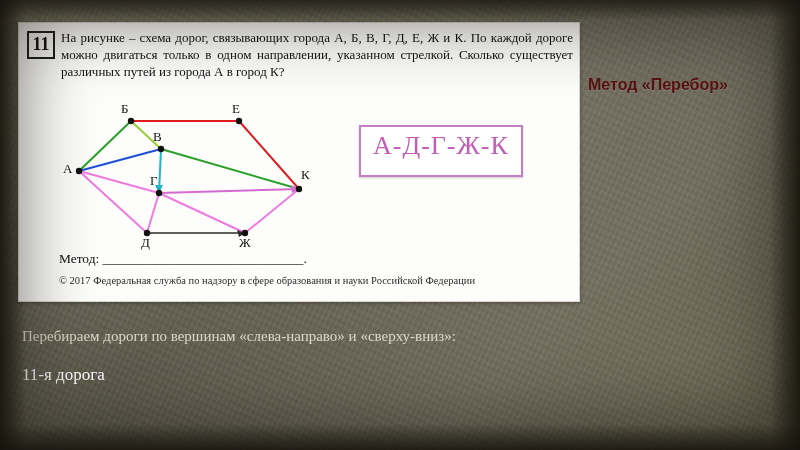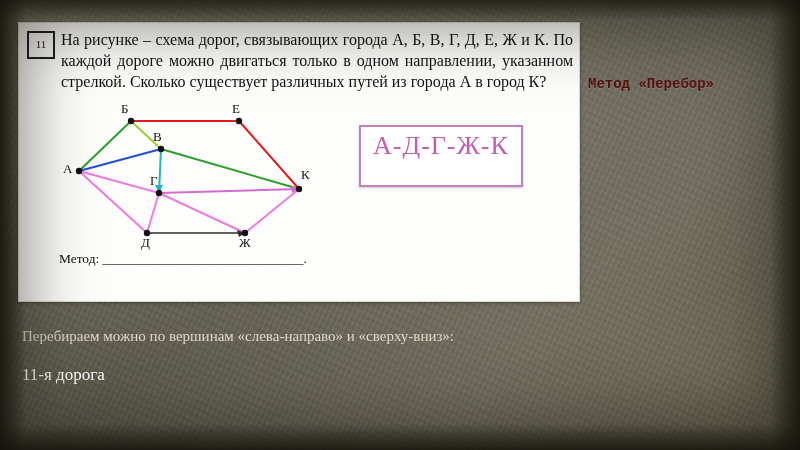--- a/index.html
+++ b/index.html
@@ -43,55 +43,55 @@
   .card{
     position:absolute;left:18px;top:22px;width:560px;height:278px;
     background:#fdfdfb;
     border:1px solid #d9d7ce;
     box-shadow:0 1px 4px rgba(0,0,0,.35);
     overflow:hidden;
   }
   .task-no{
     position:absolute;left:8px;top:8px;width:24px;height:24px;
     border:2px solid #1d1d1d;color:#111;background:#fff;
-    font-size:11px;line-height:22px;text-align:center;font-weight:400;
+    font-size:18px;line-height:22px;text-align:center;font-weight:700;
     font-family:"Liberation Serif", serif;
   }
   .task-text{
     position:absolute;left:42px;top:6px;width:512px;
-    font-size:16px;line-height:1.32;color:#111;text-align:justify;
+    font-size:13px;line-height:1.32;color:#111;text-align:justify;
   }
   .answer{
     position:absolute;left:40px;top:228px;font-size:13.4px;color:#111;
   }
   .copyright{
     position:absolute;left:40px;top:252px;font-size:10.5px;color:#2b2b2b;
   }
 
   
   .graph{position:absolute;left:30px;top:78px;width:330px;height:150px;}
   .vlabel{
     position:absolute;font-size:13px;color:#111;font-family:"Liberation Serif", serif;
   }
 
   
   .path-box{
     position:absolute;left:340px;top:102px;
     border:2px solid #c77ec0;background:#fff;
-    padding:4px 12px 24px 12px;
+    padding:4px 12px 14px 12px;
     color:#c35bb8;font-size:26px;letter-spacing:1px;
     font-family:"Liberation Serif", serif;
     box-shadow:0 1px 2px rgba(0,0,0,.2);
     text-align:center;
   }
 
   .method{
     position:absolute;left:588px;top:76px;
-    color:#5a1010;font-size:14px;font-weight:700;
-    font-family:Liberation Mono, monospace;
+    color:#5a1010;font-size:16px;font-weight:700;
+    font-family:Liberation Sans, sans-serif;
     text-shadow:0 1px 1px rgba(255,255,255,.15);
   }
   .line1{
     position:absolute;left:22px;top:328px;
     color:#ded9c8;font-size:15px;
   }
   .line2{
     position:absolute;left:22px;top:365px;
     color:#ffffff;font-size:17px;
   }
@@ -147,19 +147,20 @@
     <span class="vlabel" style="left:101px;top:72px;">Г</span>
     <span class="vlabel" style="left:92px;top:134px;">Д</span>
     <span class="vlabel" style="left:183px;top:0px;">Е</span>
     <span class="vlabel" style="left:190px;top:134px;">Ж</span>
     <span class="vlabel" style="left:252px;top:66px;">К</span>
   </div>
 
   <div class="path-box">А-Д-Г-Ж-К</div>
 
   <div class="answer">Метод: ______________________________.</div>
+  <div class="copyright">© 2017 Федеральная служба по надзору в сфере образования и науки Российской Федерации</div>
 </div>
 
 <div class="method">Метод «Перебор»</div>
-<div class="line1">Перебираем можно по вершинам «слева-направо» и «сверху-вниз»:</div>
+<div class="line1">Перебираем дороги по вершинам «слева-направо» и «сверху-вниз»:</div>
 <div class="line2">11-я дорога</div>
 
 <div class="vign"></div>
 
 </body></html>

